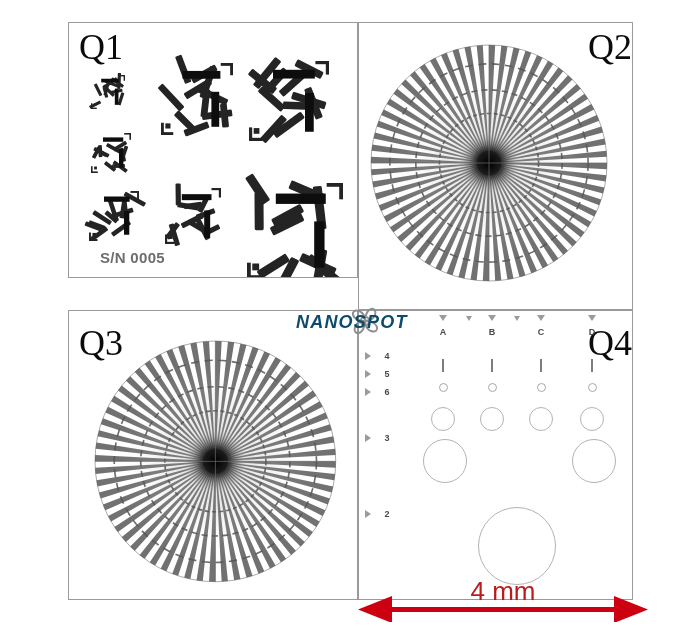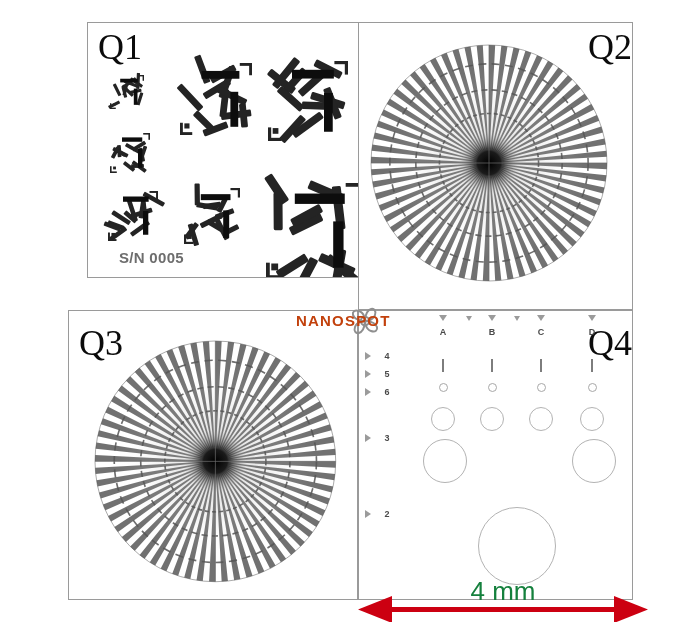--- a/index.html
+++ b/index.html
@@ -2,21 +2,21 @@
 <html><head>
 <meta charset="utf-8">
 <style>
   html,body{margin:0;padding:0;background:#ffffff;}
   body{width:700px;height:626px;position:relative;overflow:hidden;
        font-family:"Liberation Sans",sans-serif;}
 
   #target-frame{position:absolute;left:68px;top:22px;width:565px;height:578px;}
 
   .quad{position:absolute;box-sizing:border-box;border:1px solid #9a9a9a;overflow:hidden;background:#fff;}
-  #quad-q1{left:0px;   top:0px;   width:290px; height:256px;margin-left:19px;}
+  #quad-q1{left:0px;   top:0px;   width:290px; height:256px;}
   #quad-q2{left:290px; top:0px;   width:275px; height:288px;}
   #quad-q3{left:0px;   top:288px; width:290px; height:290px;}
   #quad-q4{left:290px; top:288px; width:275px; height:290px;}
 
   .quad-label{position:absolute;font-family:"Liberation Serif",serif;
               font-size:36px;line-height:36px;color:#0b0b0b;letter-spacing:0px;}
   #label-q1{left:10px;top:6px;}
   #label-q2{right:0;top:6px;}
   #label-q3{left:10px;top:14px;font-family:Liberation Serif, serif;}
   #label-q4{right:0;top:14px;}
@@ -24,37 +24,37 @@
   
   .cell{position:absolute;}
   .cell svg{display:block;overflow:visible;}
 
   .sn-block{position:absolute;left:31px;bottom:10px;color:#6d6d6d;
             font-size:15px;font-weight:bold;line-height:19px;letter-spacing:.3px;
             white-space:nowrap;}
 
   
   #logo{position:absolute;left:228px;top:280px;width:135px;height:38px;z-index:6;}
-  #logo .wordmark{position:absolute;left:0;top:10px;font-size:15px;font-weight:bold;
-                  color:#c2410c;letter-spacing:1.2px;}
+  #logo .wordmark{position:absolute;left:0;top:10px;font-size:18px;font-weight:bold;
+                  color:#0c4a6e;letter-spacing:1.2px;font-style:italic;}
   #logo .flower{position:absolute;left:48px;top:0px;}
 
   
   .q4-col-label{position:absolute;font-size:9px;font-weight:bold;color:#4a4a4a;
                 text-align:center;width:14px;}
   .q4-row-label{position:absolute;font-size:9px;font-weight:bold;color:#4a4a4a;
                 text-align:center;width:12px;}
   .circ{position:absolute;border:1.6px solid #b3b3b3;border-radius:50%;box-sizing:border-box;}
   .tiny-circ{position:absolute;border:1.4px solid #a8a8a8;border-radius:50%;box-sizing:border-box;}
   .pin{position:absolute;background:#7d7d7d;}
 
   
   #scalebar{position:absolute;left:358px;top:578px;width:290px;height:44px;}
   #scalebar .sb-text{position:absolute;left:0;top:-2px;width:290px;text-align:center;
-                     color:#15803d;font-size:26px;font-weight:normal;}
+                     color:#b91c1c;font-size:26px;font-weight:normal;}
 </style>
 </head>
 <body>
 
 <div id="target-frame">
 
   <div class="quad" id="quad-q1">
     <div class="quad-label" id="label-q1">Q1</div>
     <div id="q1-cells">
         <div class="cell" style="left: 22px; top: 52px;">

